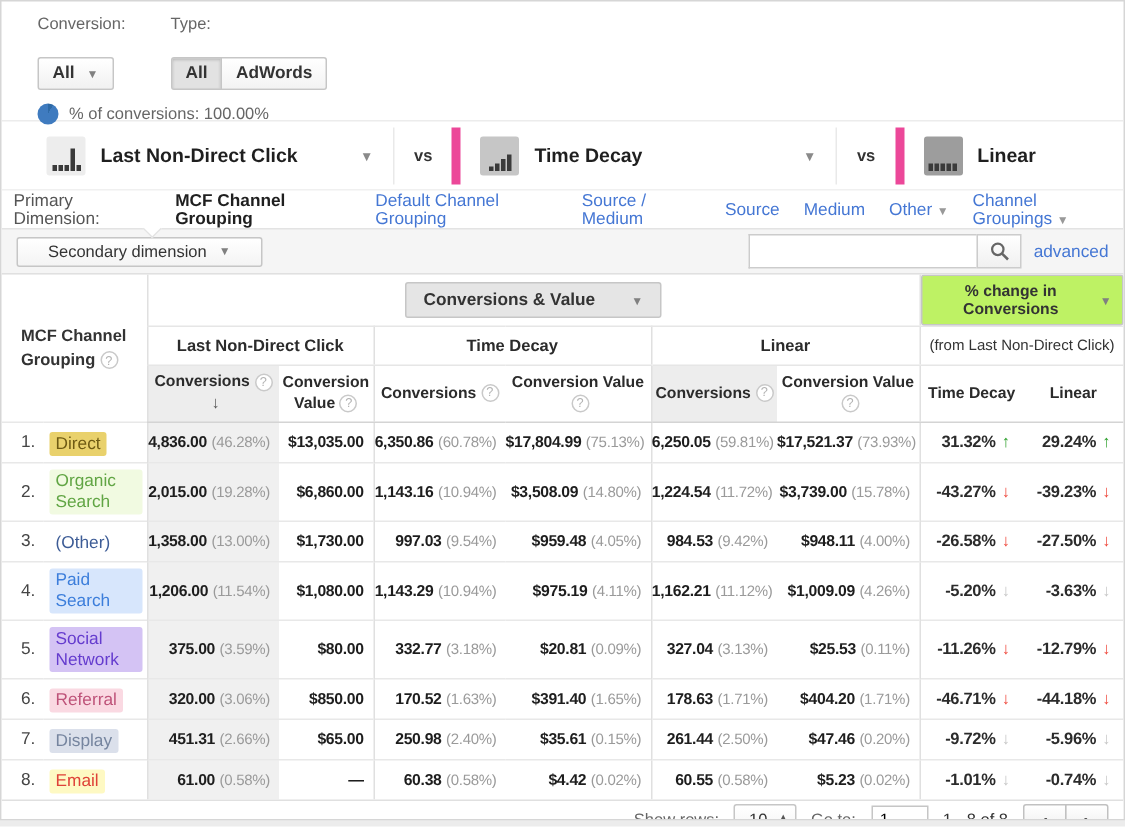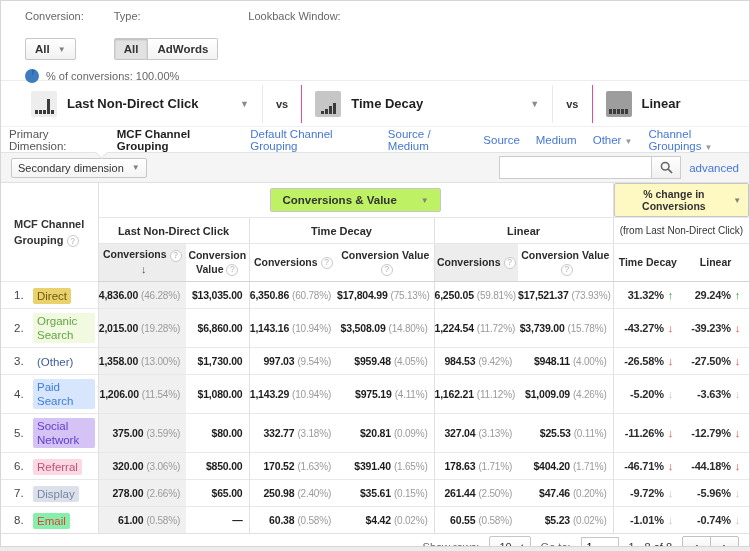--- a/index.html
+++ b/index.html
@@ -29,52 +29,52 @@
   .model-row { display: flex; align-items: center; height: 46px; padding-left: 30px; border-bottom: 1px solid #f0f0f0; }
   .model { display: flex; align-items: center; gap: 10px; }
   .model-icon { width: 26px; height: 26px; border-radius: 2px; display: flex; align-items: flex-end; justify-content: center; gap: 1px; padding-bottom: 3px; }
   .model-icon i { display: block; width: 3px; background: #3a3a3a; }
   .mi-light { background: #ededed; } .mi-mid { background: #c6c6c6; } .mi-dark { background: #9d9d9d; }
   .model-label { font-weight: bold; font-size: 13px; color: #1f1f1f; }
   .model-caret { color: #8a8a8a; font-size: 9px; }
   .m-slot1 { width: 218px; } .m-slot2 { width: 224px; }
   .m-slot1 .model-caret, .m-slot2 .model-caret { margin-left: auto; }
   .vs { font-weight: bold; font-size: 11px; color: #333; padding: 13px 13px; margin: 0 13px;
-        border-left: 1px solid #e9e9e9; border-right: 1px solid #ec4899; }
+        border-left: 1px solid #e9e9e9; border-right: 6px solid #ec4899; }
 
   
   .primary-row { display: flex; align-items: center; gap: 16px; height: 25px; padding-left: 8px; font-size: 11.5px; }
   .pd-label { color: #555; }
   .pd-selected { font-weight: bold; color: #1f1f1f; }
   .pd-link { color: #4577d4; cursor: pointer; }
   .pd-caret { color: #999; font-size: 8px; margin-left: 3px; }
 
   
   .toolbar { height: 31px; background: #f5f5f5; border-top: 1px solid #e3e3e3; border-bottom: 1px solid #e0e0e0;
              display: flex; align-items: center; padding: 0 10px; position: relative; }
   .toolbar::before { content: ""; position: absolute; top: -5px; left: 96px; width: 8px; height: 8px;
              background: #fff; border-right: 1px solid #e3e3e3; border-bottom: 1px solid #e3e3e3; transform: rotate(45deg); }
   .sec-dim-btn { display: inline-flex; align-items: center; gap: 8px; border: 1px solid #c6c6c6; border-radius: 2px;
-             background: linear-gradient(#fff,#f4f4f4); padding: 3px 6px; font-size: 11px; color: #333; cursor: pointer; }
+             background: linear-gradient(#fff,#f4f4f4); padding: 3px 20px; font-size: 11px; color: #333; cursor: pointer; }
   .toolbar-right { margin-left: auto; display: flex; align-items: center; gap: 8px; }
   .search-wrap { display: flex; }
   .search-input { width: 152px; height: 23px; border: 1px solid #ccc; border-right: none; padding: 0 6px; font-size: 11.5px; font-family: inherit; }
   .search-btn { width: 30px; height: 23px; border: 1px solid #ccc; background: linear-gradient(#fff,#f0f0f0);
              display: flex; align-items: center; justify-content: center; cursor: pointer; }
   .advanced { color: #4577d4; font-size: 11.5px; cursor: pointer; }
 
   
   table { width: 748px; border-collapse: collapse; table-layout: fixed; }
   th, td { vertical-align: middle; }
   .bl { border-left: 1px solid #e0e0e0; }
   .h0-cell { height: 34px; border-bottom: 1px solid #e6e6e6; text-align: center; }
   .metric-btn { display: inline-flex; align-items: center; gap: 24px; border: 1px solid #c6c6c6; border-radius: 2px;
-             background: #bef264; padding: 5px 11px; font-size: 11.5px; color: #333; cursor: pointer; }
+             background: #e5e5e5; padding: 5px 11px; font-size: 11.5px; color: #333; cursor: pointer; }
   .pctchg-btn { display: inline-flex; align-items: center; gap: 7px; border: 1px solid #c6c6c6; border-radius: 2px;
-             background: #fef9c3; padding: 4px 7px; font-size: 10.5px; color: #333; cursor: pointer; }
+             background: #bef264; padding: 4px 7px; font-size: 10.5px; color: #333; cursor: pointer; }
   .rowdim-th { text-align: left; padding-left: 13px; font-size: 11px; font-weight: bold; color: #333; line-height: 1.5; }
   .group-th { height: 26px; text-align: center; font-size: 11px; font-weight: bold; color: #2b2b2b; border-bottom: 1px solid #e6e6e6; }
   .from-th { font-weight: normal; font-size: 10px; color: #333; }
   .sub-th { height: 38px; text-align: center; font-size: 10.5px; font-weight: bold; color: #2b2b2b;
              line-height: 1.3; border-bottom: 1px solid #d4d4d4; padding: 0 2px; }
   .hl-col { background: #ededed; }
   .qmark { display: inline-flex; align-items: center; justify-content: center; width: 12px; height: 12px;
              border-radius: 50%; border: 1px solid #c9c9c9; color: #b3b3b3; font-size: 8.5px; font-weight: normal;
              vertical-align: middle; margin-left: 3px; background: #fff; }
   .sort-arrow { font-size: 11px; color: #555; margin-left: 3px; }
@@ -121,21 +121,20 @@
         </div>
       </div>
       <div class="ctl-group">
         <div class="ctl-label">Type:</div>
         <div class="seg">
           <span class="seg-btn on">All</span>
           <span class="seg-btn">AdWords</span>
         </div>
       </div>
       <div class="ctl-group">
-        <div class="ctl-label">Lookback Window:</div>
       </div>
     </div>
     <div class="pct-line">
       <span class="pie"></span>
       <span>% of conversions: 100.00%</span>
     </div>
   </div>
 
   <div class="model-row">
     <div class="model m-slot1">
@@ -336,32 +335,32 @@
           <td class="data bl"><span class="numv">170.52</span><span class="pct">(1.63%)</span></td>
           <td class="data"><span class="numv">$391.40</span><span class="pct">(1.65%)</span></td>
           <td class="data bl"><span class="numv">178.63</span><span class="pct">(1.71%)</span></td>
           <td class="data"><span class="numv">$404.20</span><span class="pct">(1.71%)</span></td>
           <td class="data chg bl"><span class="chgv">-46.71%</span><span class="arrow tone-red">↓</span></td>
           <td class="data chg"><span class="chgv">-44.18%</span><span class="arrow tone-red">↓</span></td>
         </tr>
         <tr>
           <td class="rownum">7.</td>
           <td class="channel-cell"><span class="chip" style="color: rgb(118, 133, 159); background: rgb(219, 224, 235);">Display</span></td>
-          <td class="data sorted bl"><span class="numv">278.00</span><span class="pct">(2.66%)</span></td>
+          <td class="data sorted bl"><span class="numv">451.31</span><span class="pct">(2.66%)</span></td>
           <td class="data"><span class="numv">$65.00</span></td>
           <td class="data bl"><span class="numv">250.98</span><span class="pct">(2.40%)</span></td>
           <td class="data"><span class="numv">$35.61</span><span class="pct">(0.15%)</span></td>
           <td class="data bl"><span class="numv">261.44</span><span class="pct">(2.50%)</span></td>
           <td class="data"><span class="numv">$47.46</span><span class="pct">(0.20%)</span></td>
           <td class="data chg bl"><span class="chgv">-9.72%</span><span class="arrow tone-gray">↓</span></td>
           <td class="data chg"><span class="chgv">-5.96%</span><span class="arrow tone-gray">↓</span></td>
         </tr>
         <tr>
           <td class="rownum">8.</td>
-          <td class="channel-cell"><span class="chip" style="color: rgb(223, 66, 56); background: #86efac; text-align: center;">Email</span></td>
+          <td class="channel-cell"><span class="chip" style="color: rgb(223, 66, 56); background: #fef9c3; text-align: center;">Email</span></td>
           <td class="data sorted bl"><span class="numv">61.00</span><span class="pct">(0.58%)</span></td>
           <td class="data"><span class="numv">—</span></td>
           <td class="data bl"><span class="numv">60.38</span><span class="pct">(0.58%)</span></td>
           <td class="data"><span class="numv">$4.42</span><span class="pct">(0.02%)</span></td>
           <td class="data bl"><span class="numv">60.55</span><span class="pct">(0.58%)</span></td>
           <td class="data"><span class="numv">$5.23</span><span class="pct">(0.02%)</span></td>
           <td class="data chg bl"><span class="chgv">-1.01%</span><span class="arrow tone-gray">↓</span></td>
           <td class="data chg"><span class="chgv">-0.74%</span><span class="arrow tone-gray">↓</span></td>
         </tr>
       </tbody>

